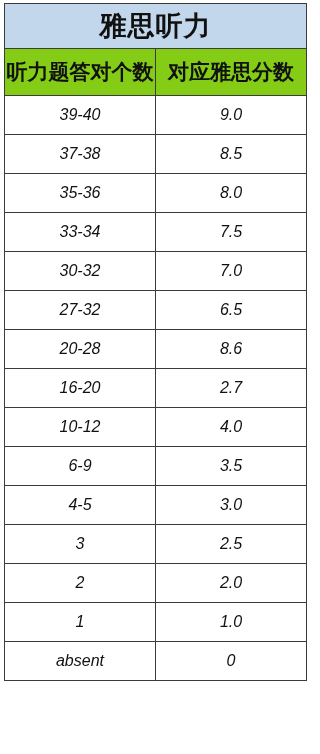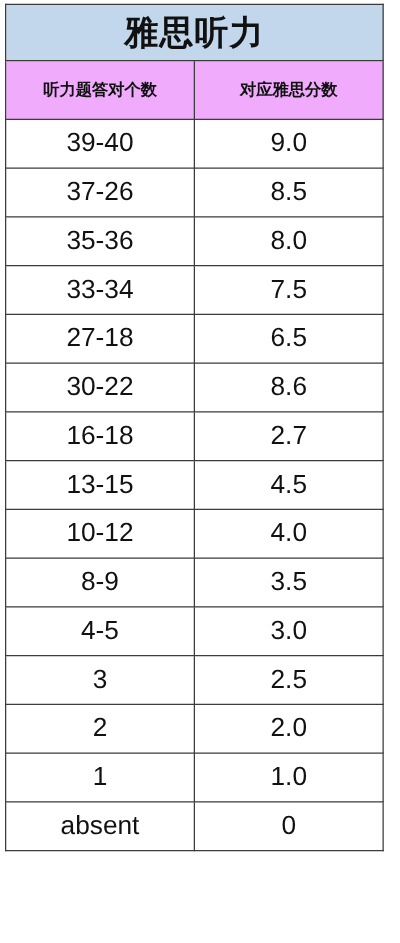--- a/index.html
+++ b/index.html
@@ -46,34 +46,35 @@
     background: #c3d7ec;
     height: 44px;
     font-size: 27px;
     font-weight: bold;
     letter-spacing: 1px;
     line-height: 44px;
     color: #000000;
   }
 
   .head-cell {
-    background: #f0abfc;
+    background: #84cc16;
     height: 46px;
-    font-size: 13px;
+    font-size: 21px;
     font-weight: bold;
     line-height: 46px;
     color: #000000;
   }
 
   .data-cell {
     height: 38px;
-    font-size: 21px;
+    font-size: 16px;
     font-weight: normal;
     line-height: 38px;
     background: #ffffff;
+    font-style: italic;
   }
 </style>
 </head>
 <body>
 
 <div class="sheet">
   <table class="score-table">
     <colgroup>
       <col class="col-left">
       <col class="col-right">
@@ -85,53 +86,53 @@
       <tr>
         <th class="head-cell">听力题答对个数</th>
         <th class="head-cell">对应雅思分数</th>
       </tr>
 
       <tr>
         <td class="data-cell">39-40</td>
         <td class="data-cell">9.0</td>
       </tr>
       <tr>
-        <td class="data-cell">37-26</td>
+        <td class="data-cell">37-38</td>
         <td class="data-cell">8.5</td>
       </tr>
       <tr>
         <td class="data-cell">35-36</td>
         <td class="data-cell">8.0</td>
       </tr>
       <tr>
         <td class="data-cell">33-34</td>
         <td class="data-cell">7.5</td>
       </tr>
       <tr>
-        <td class="data-cell">27-18</td>
+        <td class="data-cell">30-32</td>
+        <td class="data-cell">7.0</td>
+      </tr>
+      <tr>
+        <td class="data-cell">27-32</td>
         <td class="data-cell">6.5</td>
       </tr>
       <tr>
-        <td class="data-cell">30-22</td>
+        <td class="data-cell">20-28</td>
         <td class="data-cell">8.6</td>
       </tr>
       <tr>
-        <td class="data-cell">16-18</td>
+        <td class="data-cell">16-20</td>
         <td class="data-cell">2.7</td>
-      </tr>
-      <tr>
-        <td class="data-cell">13-15</td>
-        <td class="data-cell">4.5</td>
       </tr>
       <tr>
         <td class="data-cell">10-12</td>
         <td class="data-cell">4.0</td>
       </tr>
       <tr>
-        <td class="data-cell">8-9</td>
+        <td class="data-cell">6-9</td>
         <td class="data-cell">3.5</td>
       </tr>
       <tr>
         <td class="data-cell">4-5</td>
         <td class="data-cell">3.0</td>
       </tr>
       <tr>
         <td class="data-cell">3</td>
         <td class="data-cell">2.5</td>
       </tr>

